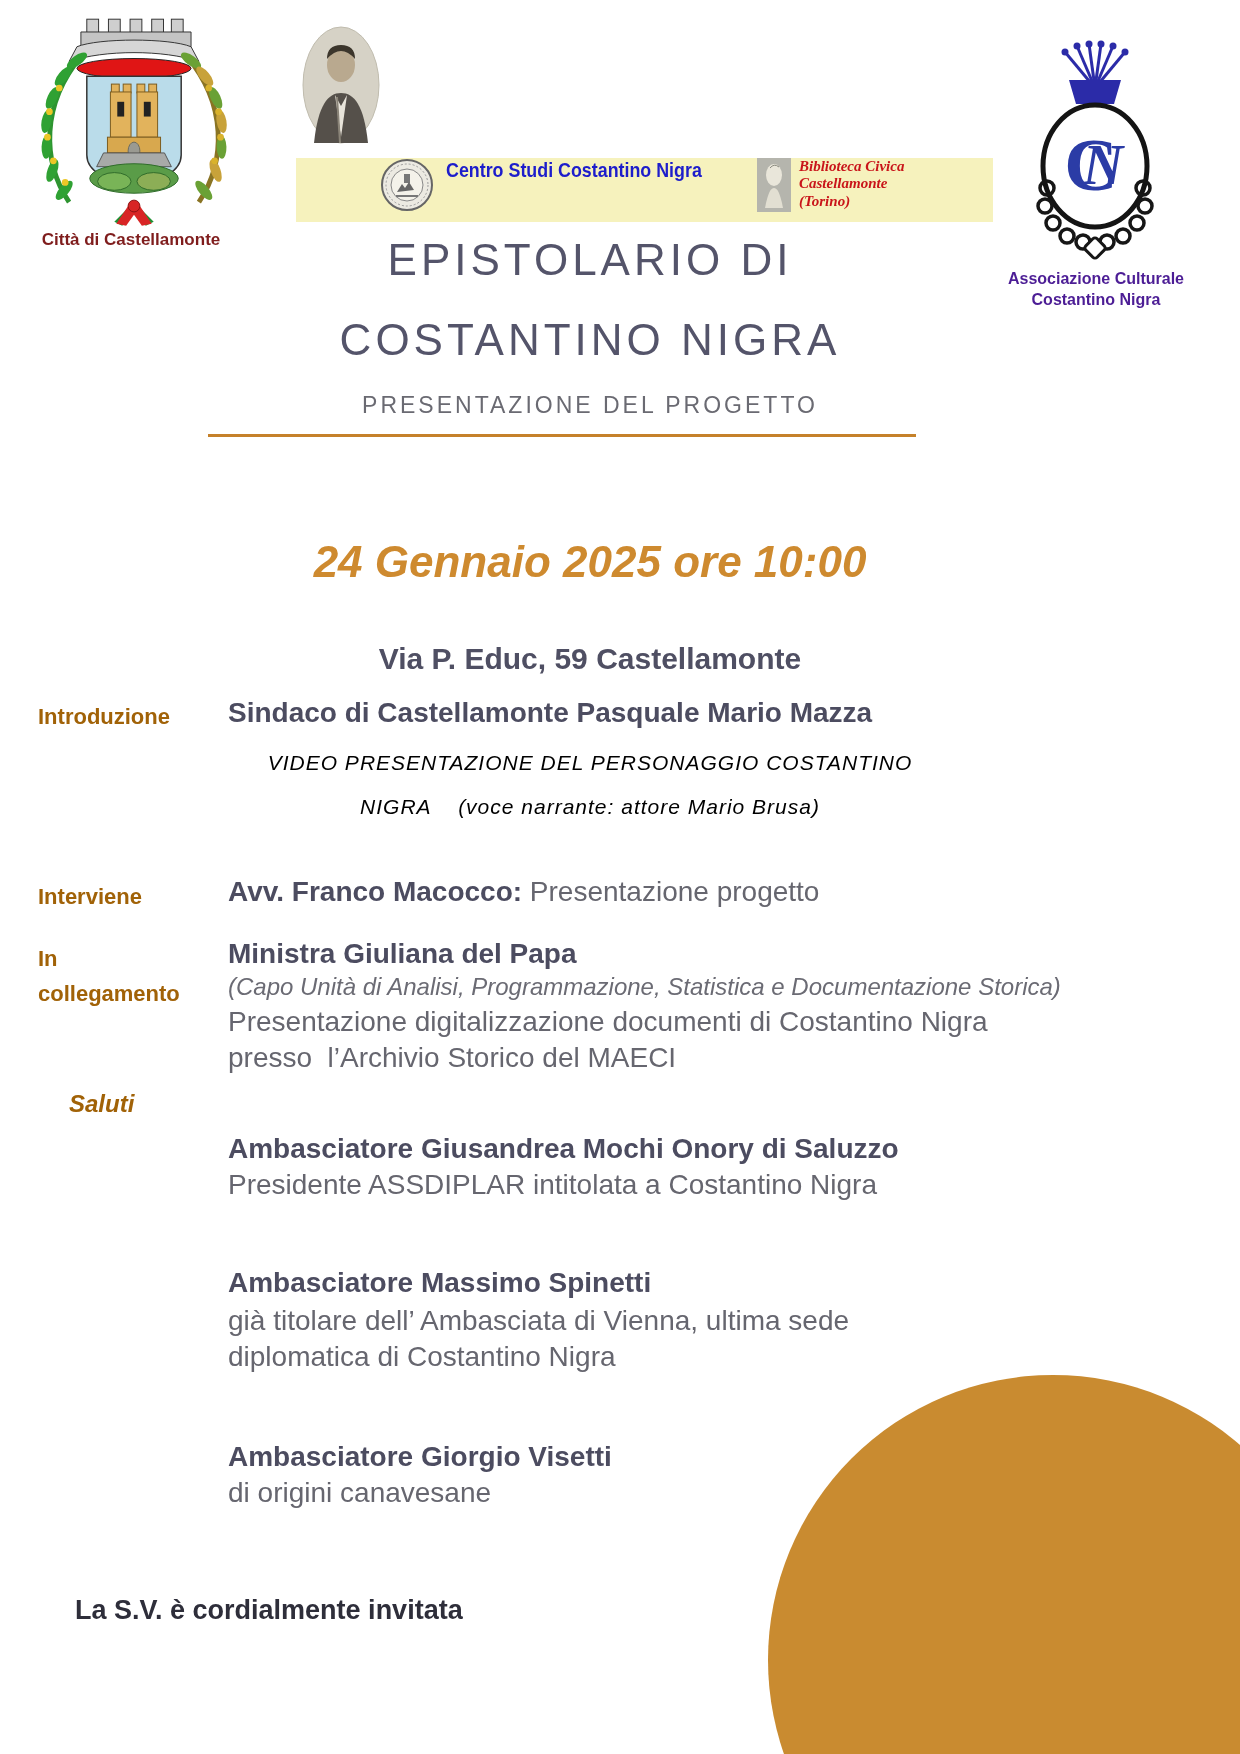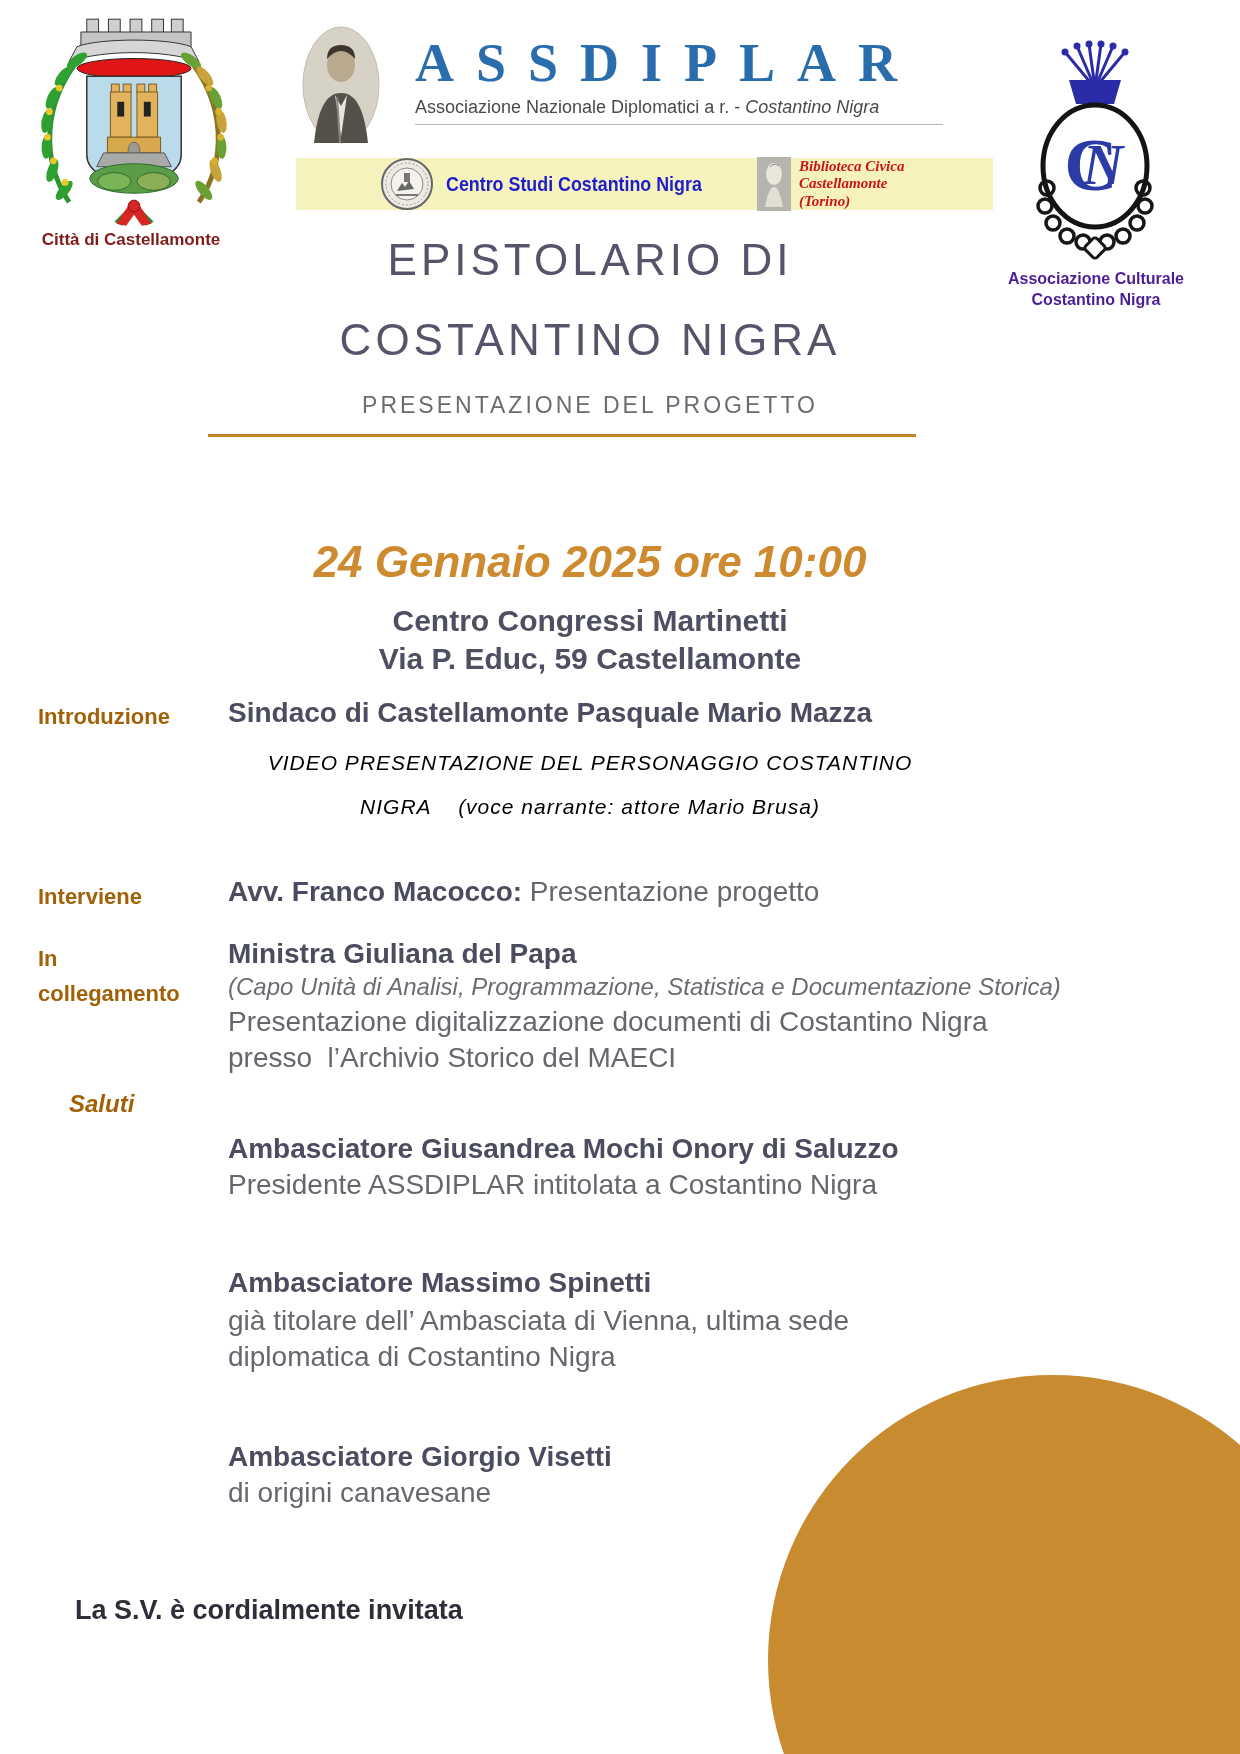--- a/index.html
+++ b/index.html
@@ -10,22 +10,22 @@
   .pre { white-space:pre-wrap; }
 
   
   .stemma-caption { left:6px; top:230px; width:250px; text-align:center;
     font-size:17px; font-weight:bold; color:#7f1d1d; }
   .assdiplar { left:415px; top:36px; width:528px; border-bottom:1px solid #b5b5b5; padding-bottom:6px; }
   .assdiplar-title { font-family:"Liberation Serif", serif; font-weight:bold;
     font-size:54px; line-height:1.02; letter-spacing:22px; color:#2a6dad; white-space:nowrap; }
   .assdiplar-sub { margin-top:6px; font-size:18px; color:#4a4a4a; white-space:nowrap; }
   .assdiplar-sub .it { font-style:italic; }
-  .banner { left:296px; top:158px; width:697px; height:52px; background:#f6f2bd;
-    display:flex; align-items:center; padding-left:84px; }
+  .banner { left:296px; top:158px; width:697px; height:64px; background:#f6f2bd;
+    display:flex; padding-left:84px; }
   .banner-title { margin-left:12px; font-size:21px; font-weight:bold; color:#1d1dcb;
     transform:scaleX(0.85); transform-origin:left center; white-space:nowrap; }
   .banner-red { margin-left:8px; font-family:"Liberation Serif", serif; font-style:italic;
     font-weight:bold; font-size:15px; line-height:1.15; color:#c9151a; }
   .emblem-caption { left:990px; top:268px; width:212px; text-align:center;
     font-size:16px; font-weight:bold; line-height:21px; color:#4c1d95; }
 
   
   .main-title { font-weight:normal; color:#54546a; font-size:44px; letter-spacing:4px; line-height:1; }
   .main-sub { font-size:23px; letter-spacing:3px; color:#6a6a72; }
@@ -117,24 +117,20 @@
   <div class="abs stemma-caption">Città di Castellamonte</div>
 
   <svg class="abs" style="left:302px;top:25px" width="78" height="120" viewBox="0 0 78 120">
     <ellipse cx="39" cy="60" rx="38" ry="58" fill="#d6d2c6" stroke="#c0bcae"></ellipse>
     <path d="M12 118 c4 -38 14 -50 27 -50 c13 0 23 12 27 50 z" fill="#55504a"></path>
     <path d="M33 70 l6 11 l6 -11 l-6 42 z" fill="#e8e4da"></path>
     <path d="M35 72 l3 46" stroke="#8a8478" stroke-width="2" fill="none"></path>
     <ellipse cx="39" cy="40" rx="14" ry="17" fill="#b9a98f"></ellipse>
     <path d="M25 34 q14 -16 28 0 q0 -14 -14 -14 q-14 0 -14 14 z" fill="#3c362c"></path>
   </svg>
-  <div class="abs assdiplar">
-    <div class="assdiplar-title">ASSDIPLAR</div>
-    <div class="assdiplar-sub"><span>Associazione Nazionale Diplomatici a r. - </span><span class="it">Costantino Nigra</span></div>
-  </div>
 
   <div class="abs banner">
     <svg width="54" height="54" viewBox="0 0 54 54">
       <circle cx="27" cy="27" r="25" fill="#eceae2" stroke="#666" stroke-width="2"></circle>
       <circle cx="27" cy="27" r="21" fill="none" stroke="#999" stroke-dasharray="2,2"></circle>
       <circle cx="27" cy="27" r="16" fill="#f4f2ea" stroke="#888"></circle>
       <rect x="24" y="16" width="6" height="9" fill="#777"></rect>
       <path d="M17 34 l5 -8 l3 4 l4 -6 l5 8 z" fill="#666"></path>
       <path d="M16 38 h22" stroke="#777" stroke-width="2"></path>
     </svg>
@@ -189,21 +185,20 @@
     <div>Associazione Culturale</div>
     <div>Costantino Nigra</div>
   </div>
 
   <div class="abs ctr main-title" style="top:238px">EPISTOLARIO DI</div>
   <div class="abs ctr main-title" style="top:318px">COSTANTINO NIGRA</div>
   <div class="abs ctr main-sub" style="top:392px">PRESENTAZIONE DEL PROGETTO</div>
   <div class="abs rule"></div>
 
   <div class="abs ctr date-line" style="top:537px">24 Gennaio 2025 ore 10:00</div>
-  <div class="abs ctr venue" style="top:604px">Centro Congressi Martinetti</div>
   <div class="abs ctr venue" style="top:642px">Via P. Educ, 59 Castellamonte</div>
 
   <div class="abs lbl" style="top:704px">Introduzione</div>
   <div class="abs body-bold" style="top:697px">Sindaco di Castellamonte Pasquale Mario Mazza</div>
 
   <div class="abs ctr video-line" style="top:751px">VIDEO PRESENTAZIONE DEL PERSONAGGIO COSTANTINO</div>
   <div class="abs ctr video-line pre" style="top:795px">NIGRA    (voce narrante: attore Mario Brusa)</div>
 
   <div class="abs lbl" style="top:884px">Interviene</div>
   <div class="abs body-bold pre" style="top:876px"><span>Avv. Franco Macocco:</span><span class="mix-reg"> Presentazione progetto</span></div>

